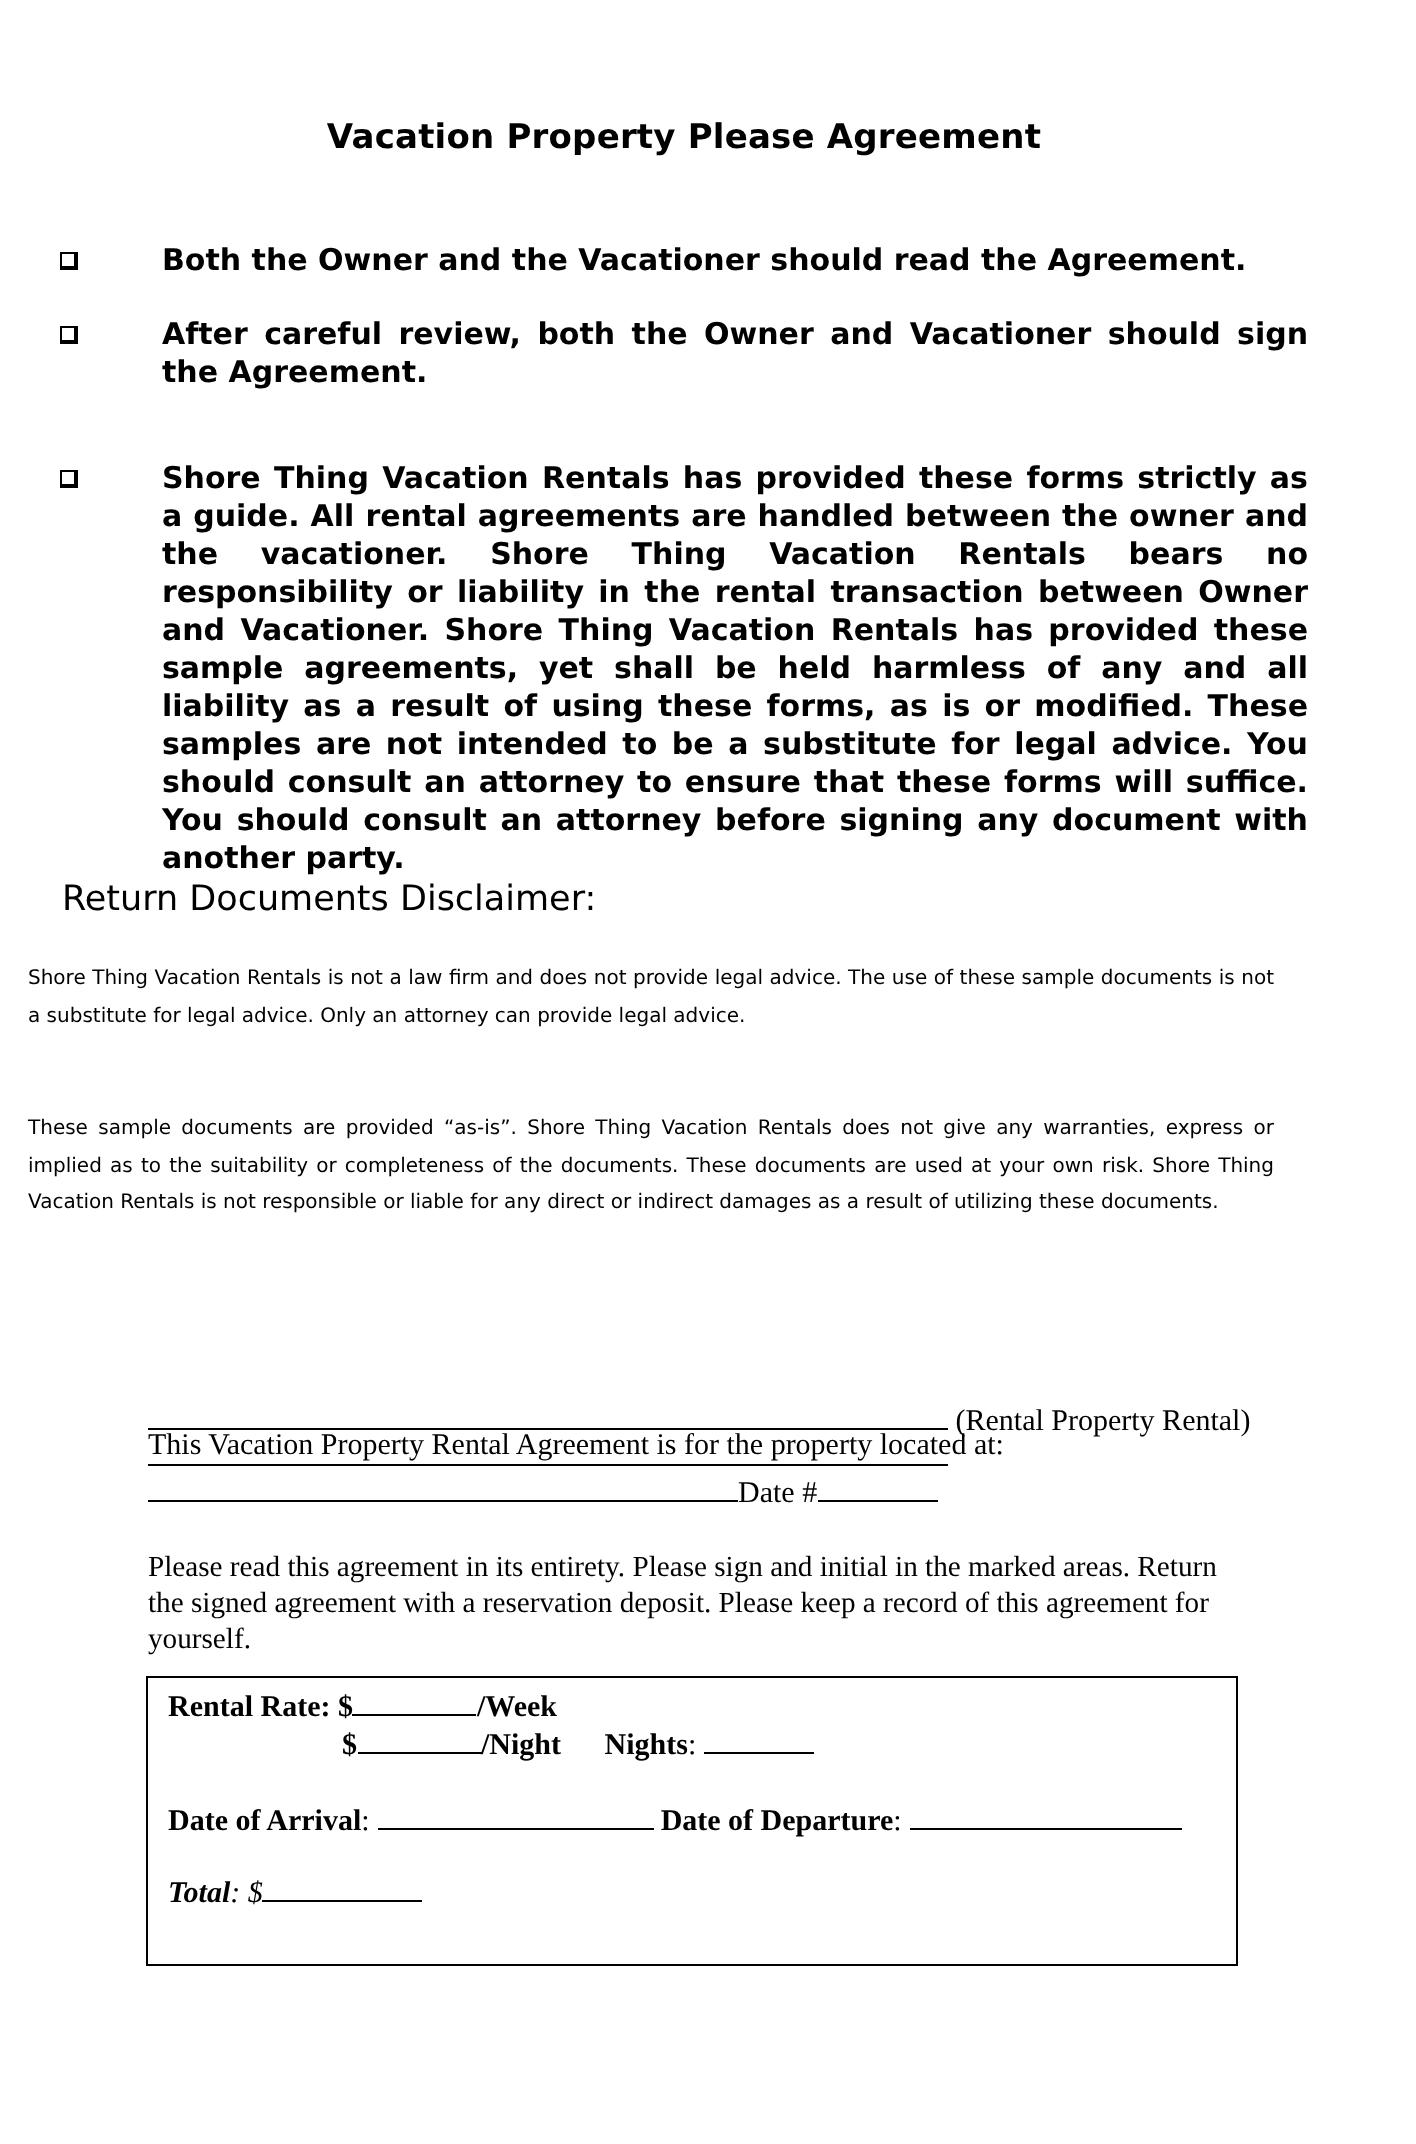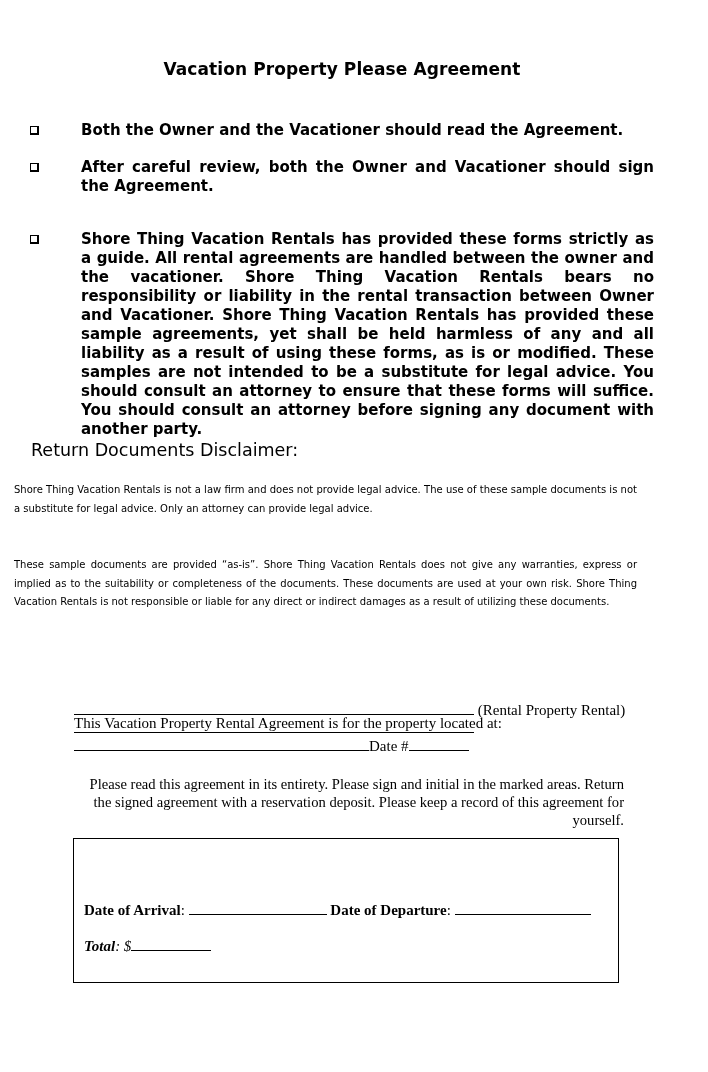--- a/index.html
+++ b/index.html
@@ -44,23 +44,31 @@
   <span class="blank" style="width:400px;"></span>
   <span>(Rental Property Rental)</span>
 </div>
 <div class="f-line serif" style="top:719px; left:74px;">
   <span class="blank" style="width:400px;"></span>
 </div>
 <div class="f-line serif" style="top:737px; left:74px;">
   <span class="blank" style="width:295px;"></span><span>Date #</span><span class="blank" style="width:60px;"></span>
 </div>
 
-<div class="f-line serif" style="top:775px; left:74px; width:550px; white-space:normal; font-size:14.6px;text-align:right;">Please read this agreement in its entirety.  Please sign and initial in the marked areas. Return the signed agreement with a reservation deposit.  Please keep a record of this agreement for yourself.</div>
+<div class="f-line serif" style="top:775px; left:74px; width:550px; white-space:normal; font-size:14.6px;">Please read this agreement in its entirety.  Please sign and initial in the marked areas. Return the signed agreement with a reservation deposit.  Please keep a record of this agreement for yourself.</div>
 
 <div class="rate-box serif">
+  <div class="f-line" style="top:5px; left:10px;">
+    <span class="b">Rental Rate: $</span><span class="blank" style="width:62px;"></span><span class="b">/Week</span>
+  </div>
+  <div class="f-line" style="top:24px; left:97px;">
+    <span class="b">$</span><span class="blank" style="width:62px;"></span><span class="b">/Night</span>
+    <span style="display:inline-block; width:18px;"></span><span class="b">Nights</span><span>:</span>
+    <span class="blank" style="width:55px;"></span>
+  </div>
   <div class="f-line" style="top:62px; left:10px;text-align:right;">
     <span class="b">Date of Arrival</span><span>:</span>
     <span class="blank" style="width:138px;"></span>
     <span class="b">Date of Departure</span><span>:</span>
     <span class="blank" style="width:136px;"></span>
   </div>
   <div class="f-line" style="top:98px; left:10px;font-style:italic;">
     <span class="b">Total</span><span>: $</span><span class="blank" style="width:80px;"></span>
   </div>
 </div>

